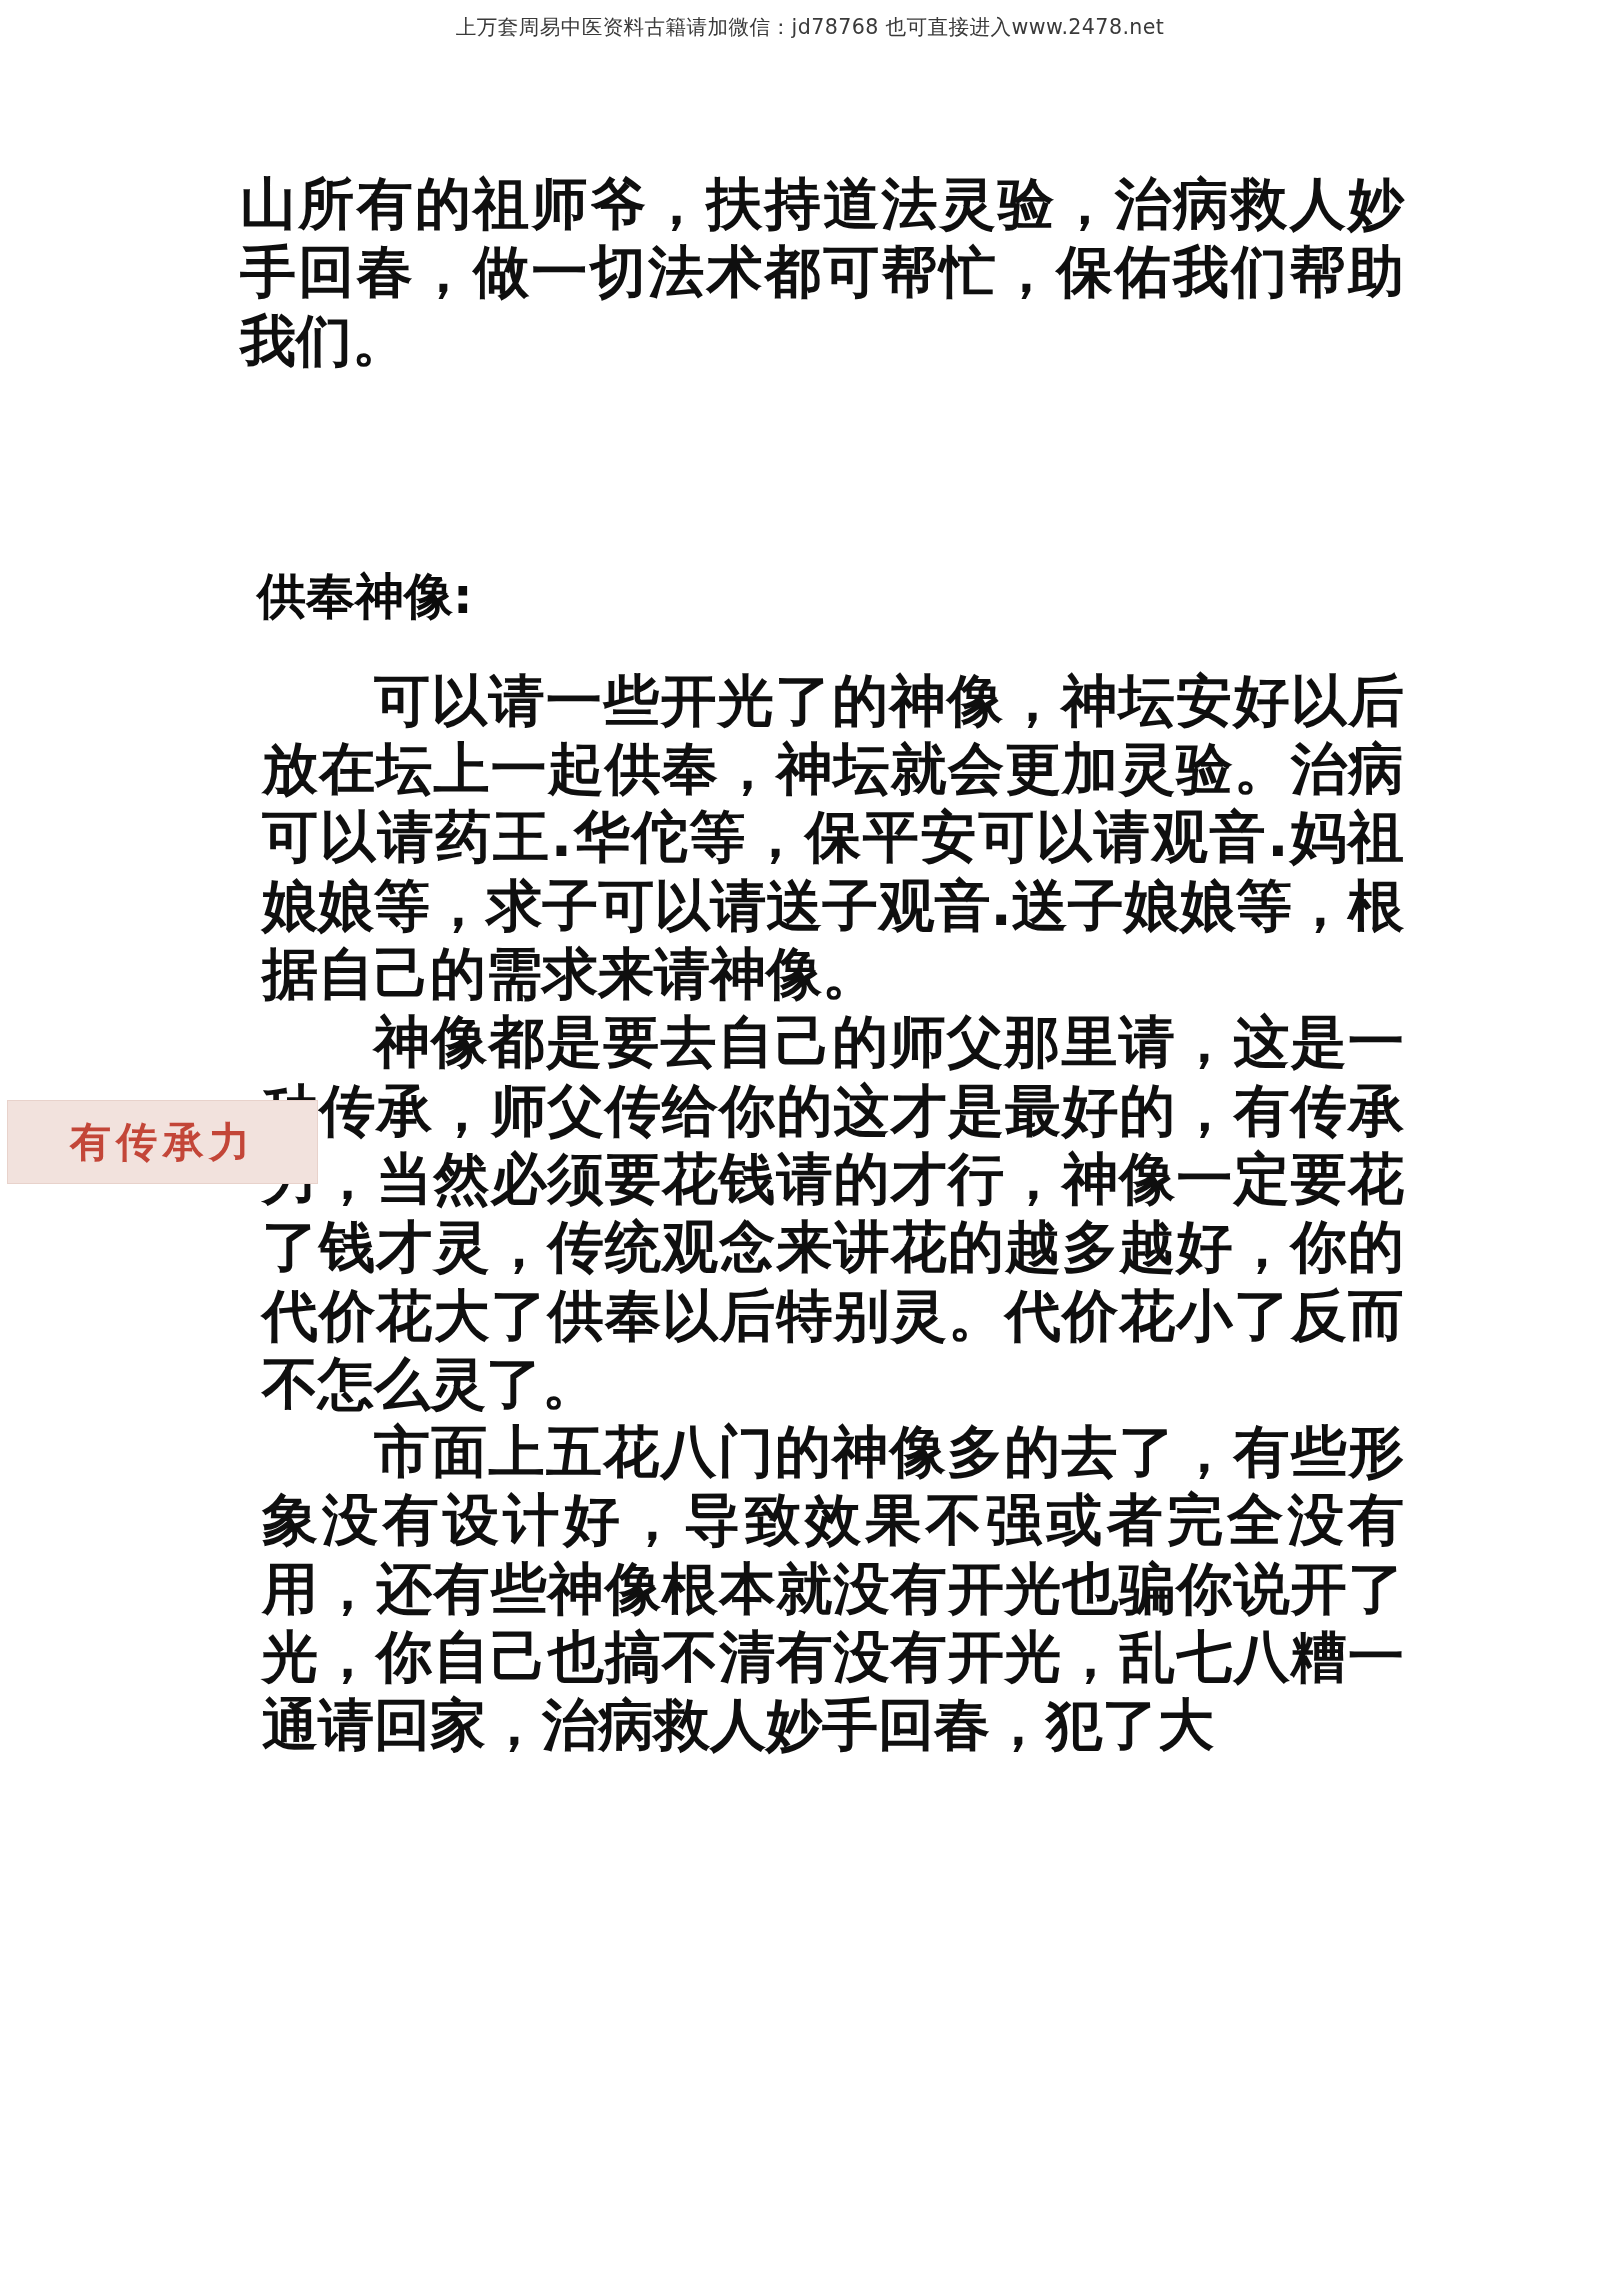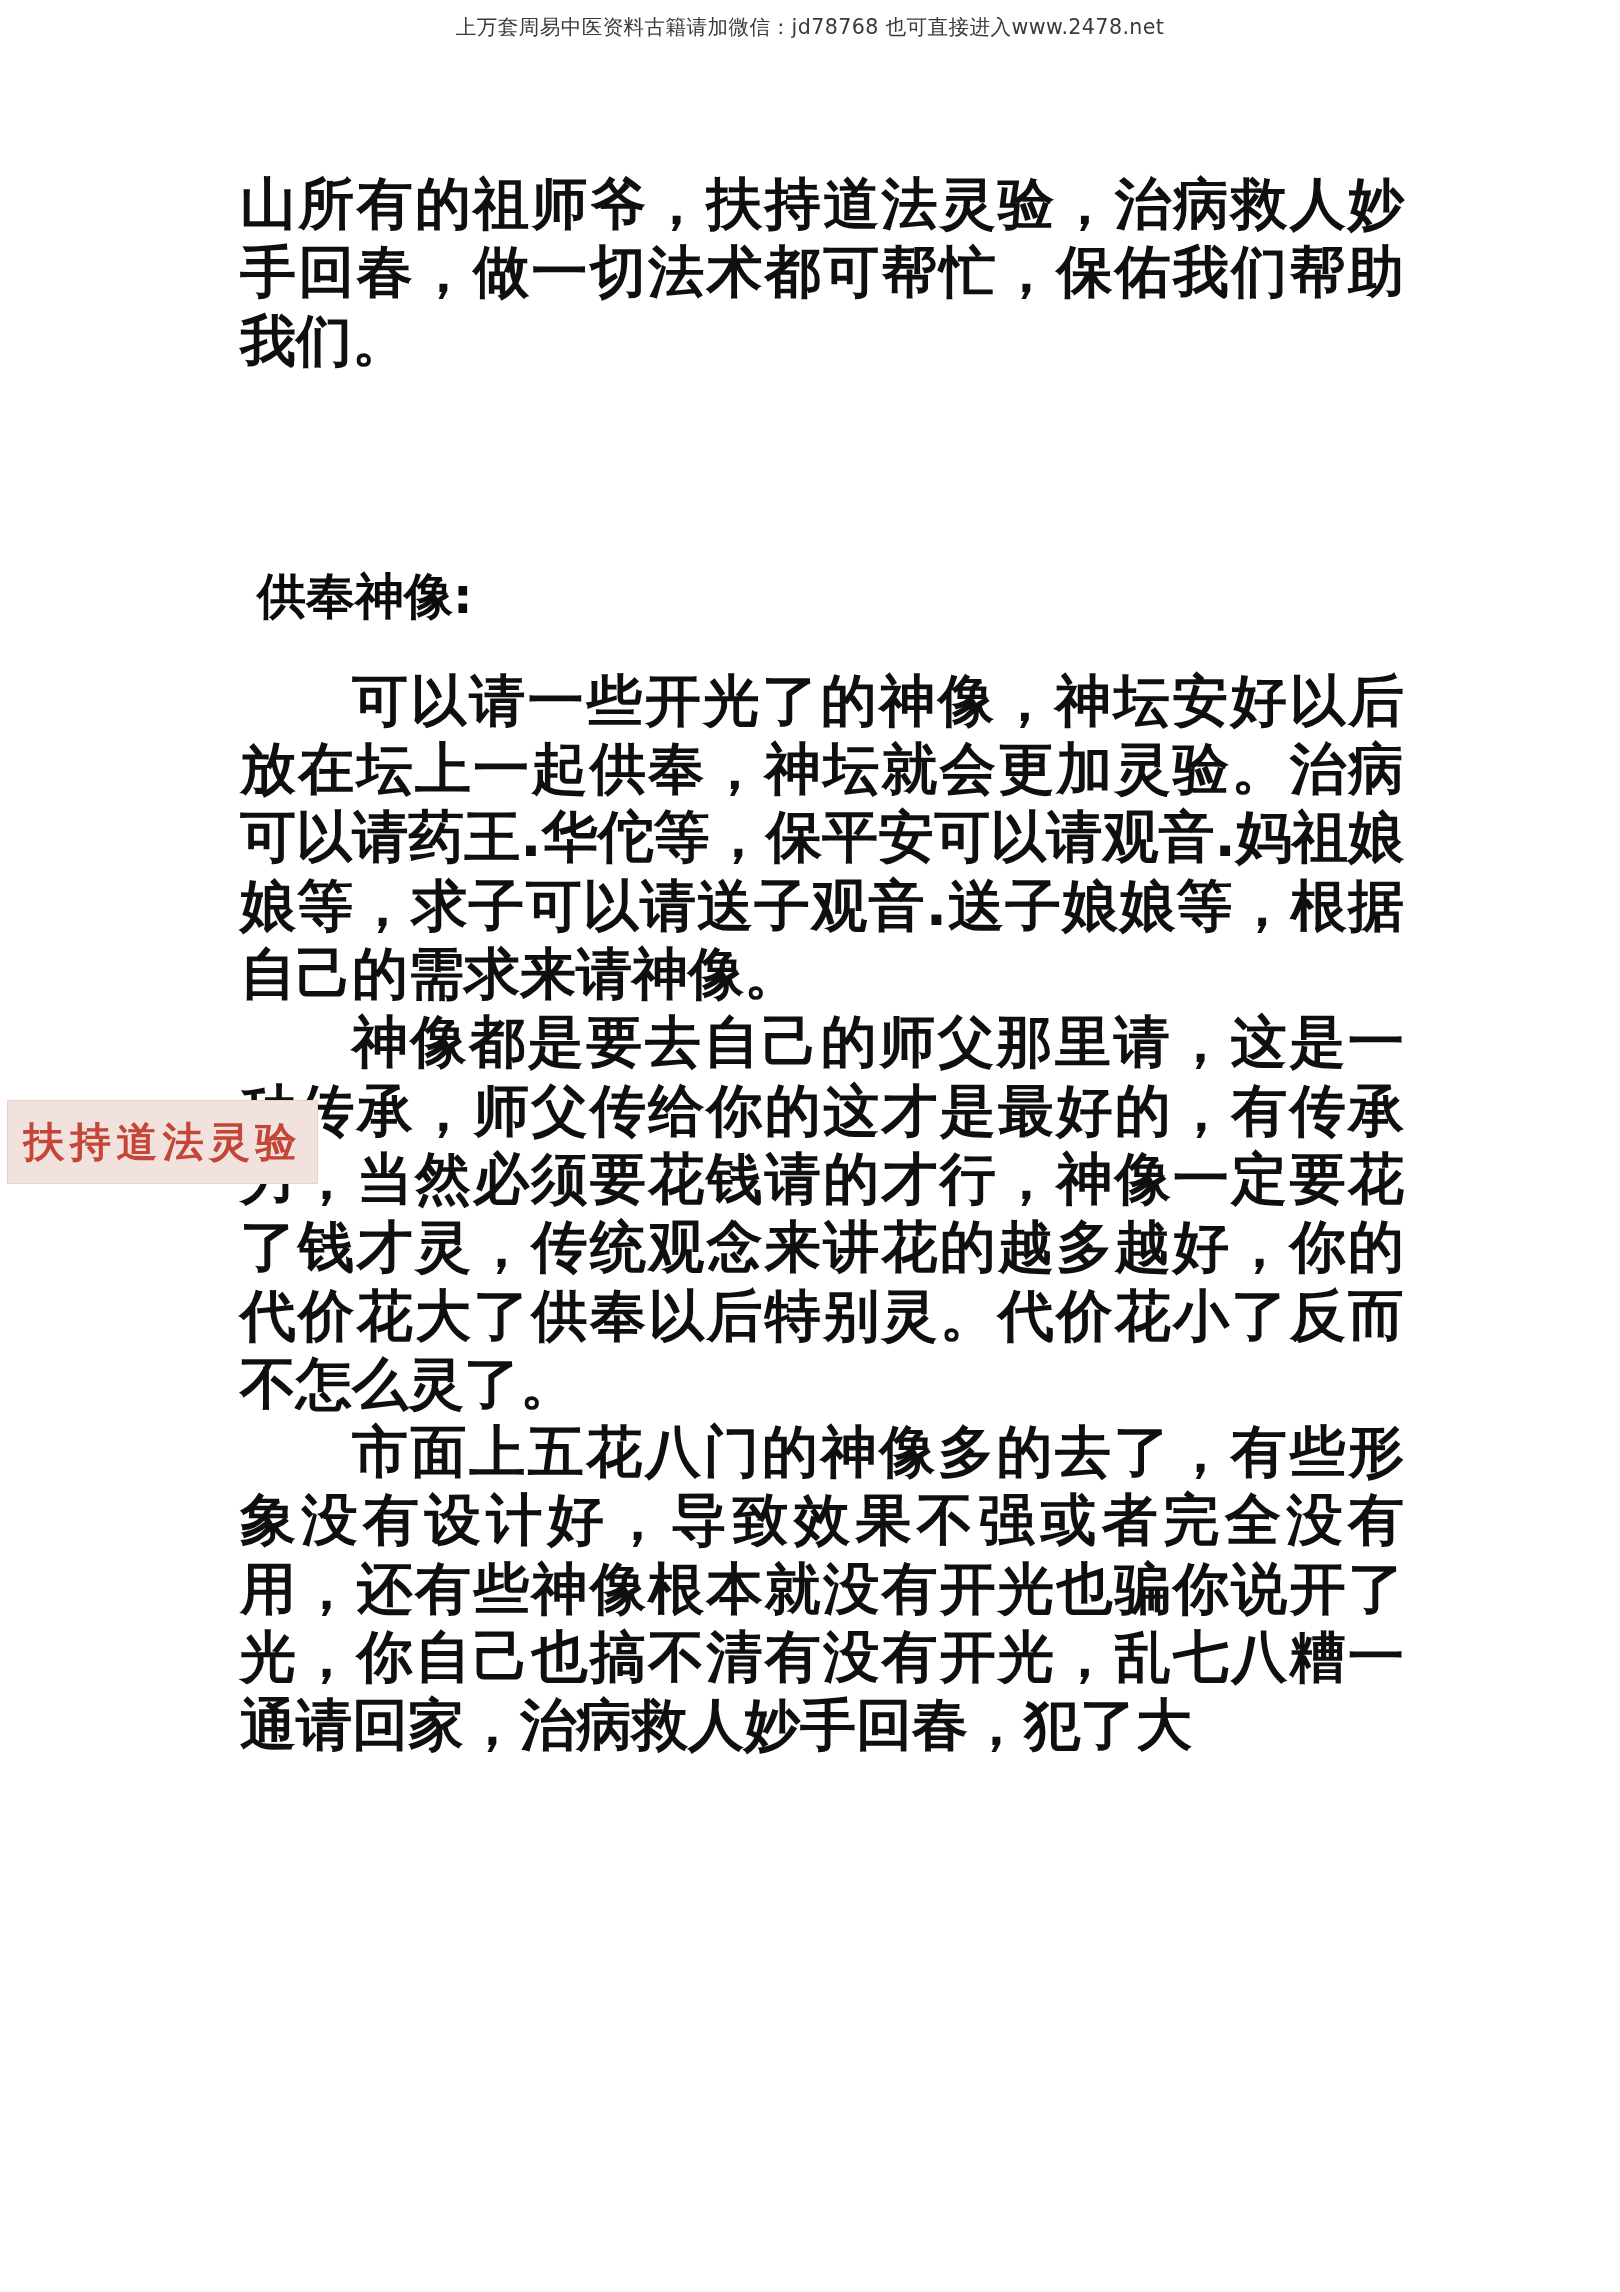--- a/index.html
+++ b/index.html
@@ -41,20 +41,21 @@
     margin: 0;
     font-size: 56px;
     line-height: 1.22;
     color: #0f0f0f;
     letter-spacing: 0px;
     text-align: justify;
     font-weight: 700;
   }
   p.indent {
     text-indent: 2em;
+    margin-left: 22px;
   }
   .heading {
     margin: 17px;
     font-size: 49px;
     font-weight: 700;
     color: #0b0b0b;
     line-height: 1.2;
   }
   .gap-large {
     height: 176px;
@@ -103,17 +104,17 @@
 
     <p class="para indent">可以请一些开光了的神像，神坛安好以后放在坛上一起供奉，神坛就会更加灵验。治病可以请药王.华佗等，保平安可以请观音.妈祖娘娘等，求子可以请送子观音.送子娘娘等，根据自己的需求来请神像。</p>
 
     <p class="para indent">神像都是要去自己的师父那里请，这是一种传承，师父传给你的这才是最好的，有传承力，当然必须要花钱请的才行，神像一定要花了钱才灵，传统观念来讲花的越多越好，你的代价花大了供奉以后特别灵。代价花小了反而不怎么灵了。</p>
 
     <p class="para indent">市面上五花八门的神像多的去了，有些形象没有设计好，导致效果不强或者完全没有用，还有些神像根本就没有开光也骗你说开了光，你自己也搞不清有没有开光，乱七八糟一通请回家，治病救人妙手回春，犯了大</p>
 
   </div>
 
   <div class="watermark">
-    <span class="watermark-text">扶持道法灵验</span>
+    <span class="watermark-text">有传承力</span>
   </div>
 
 </div>
 
 
 </body></html>

